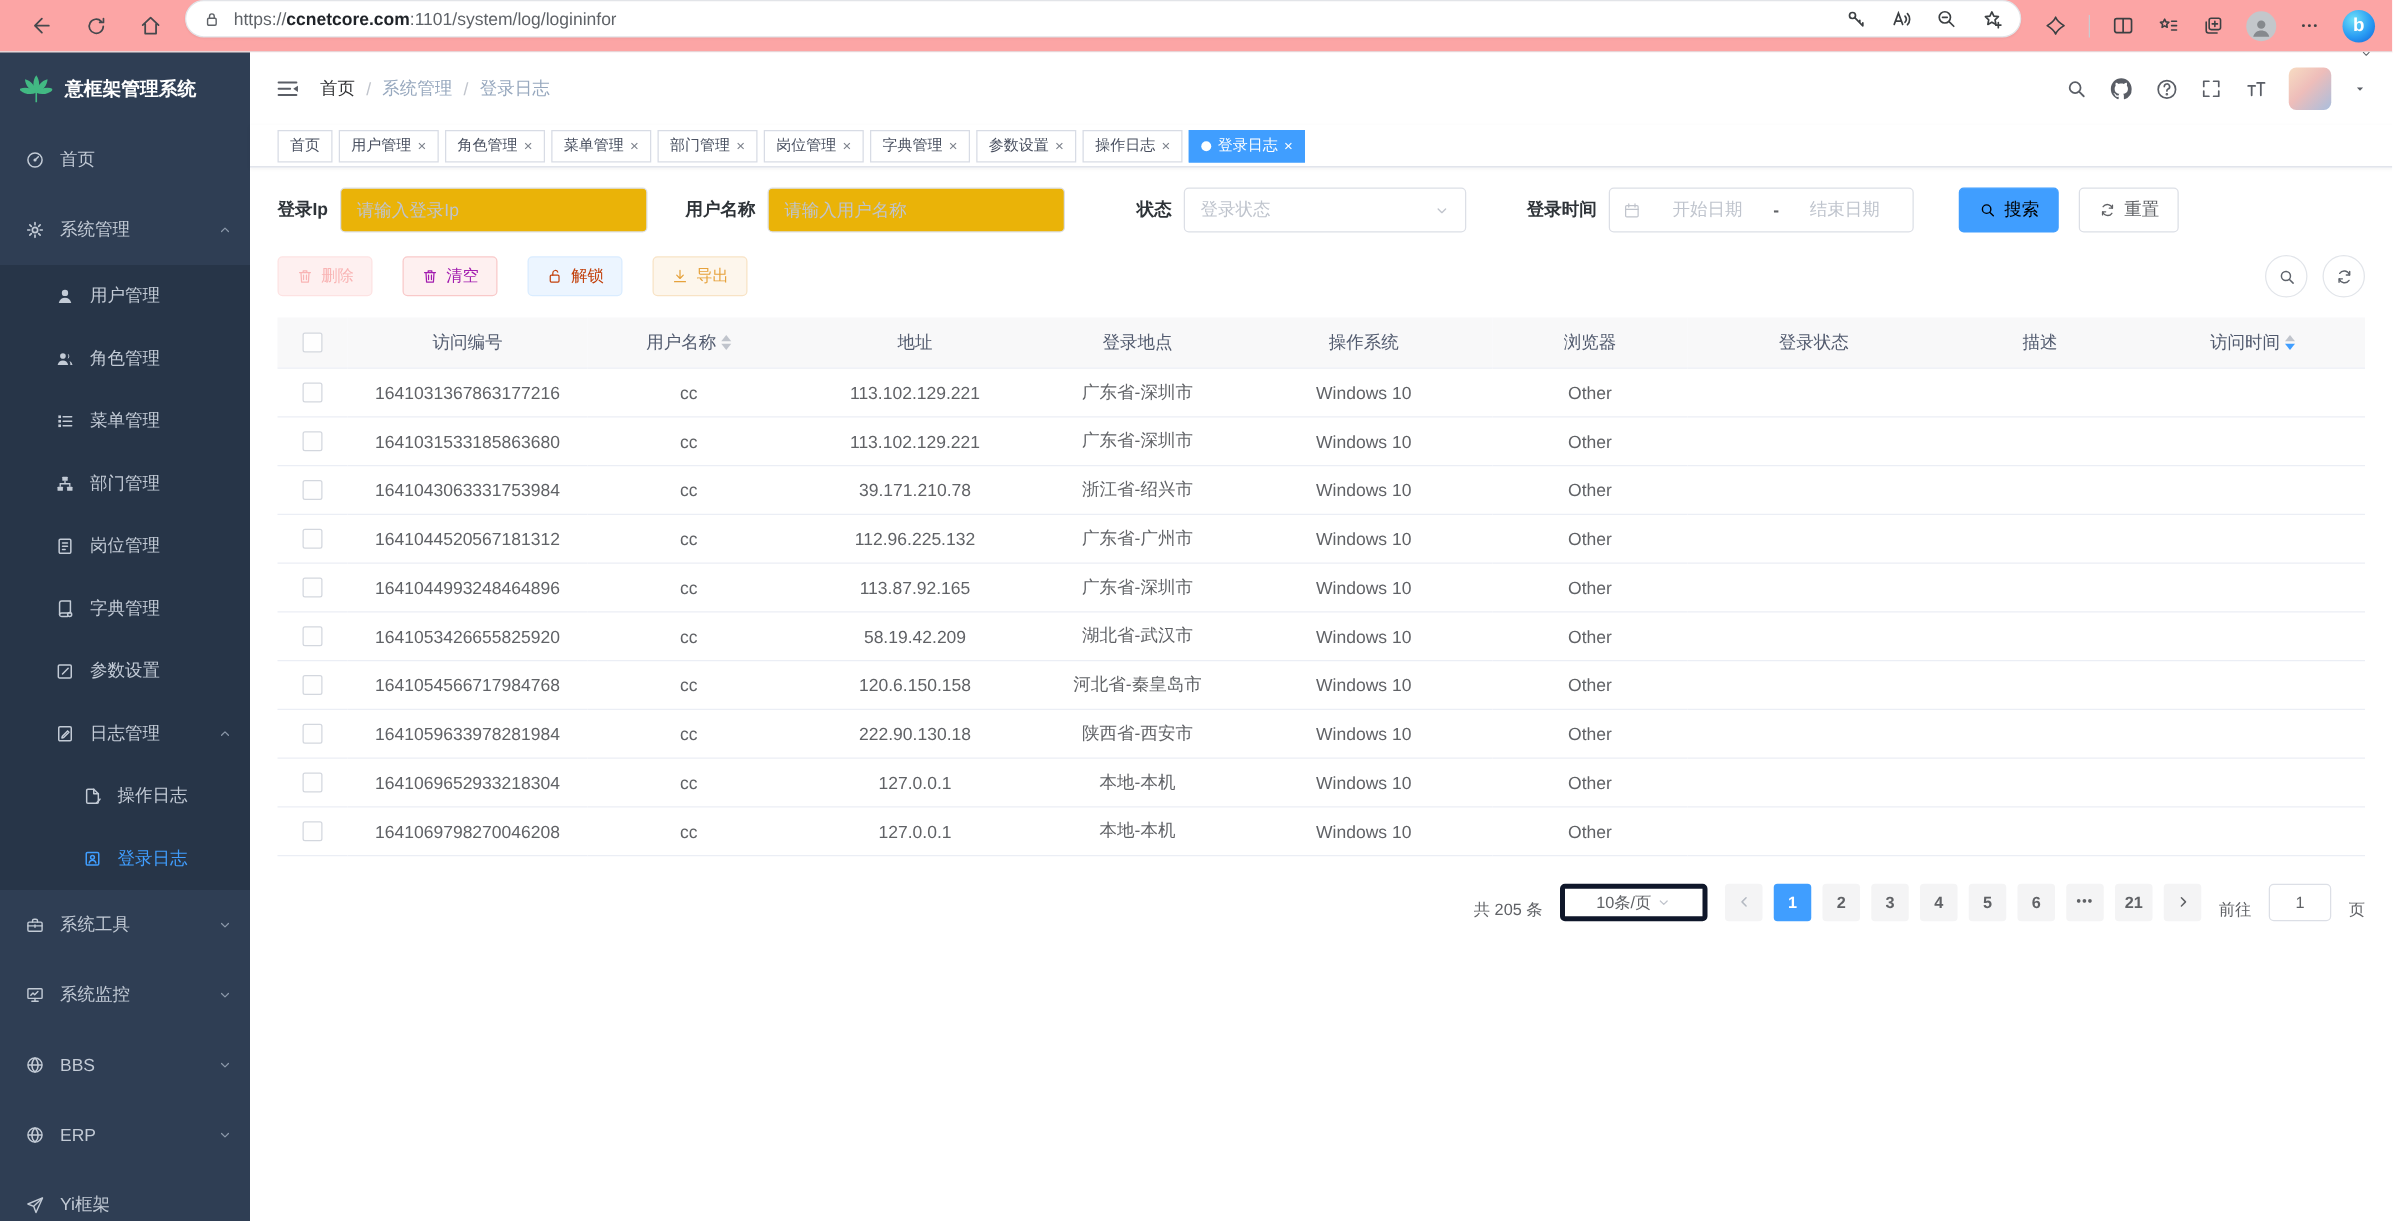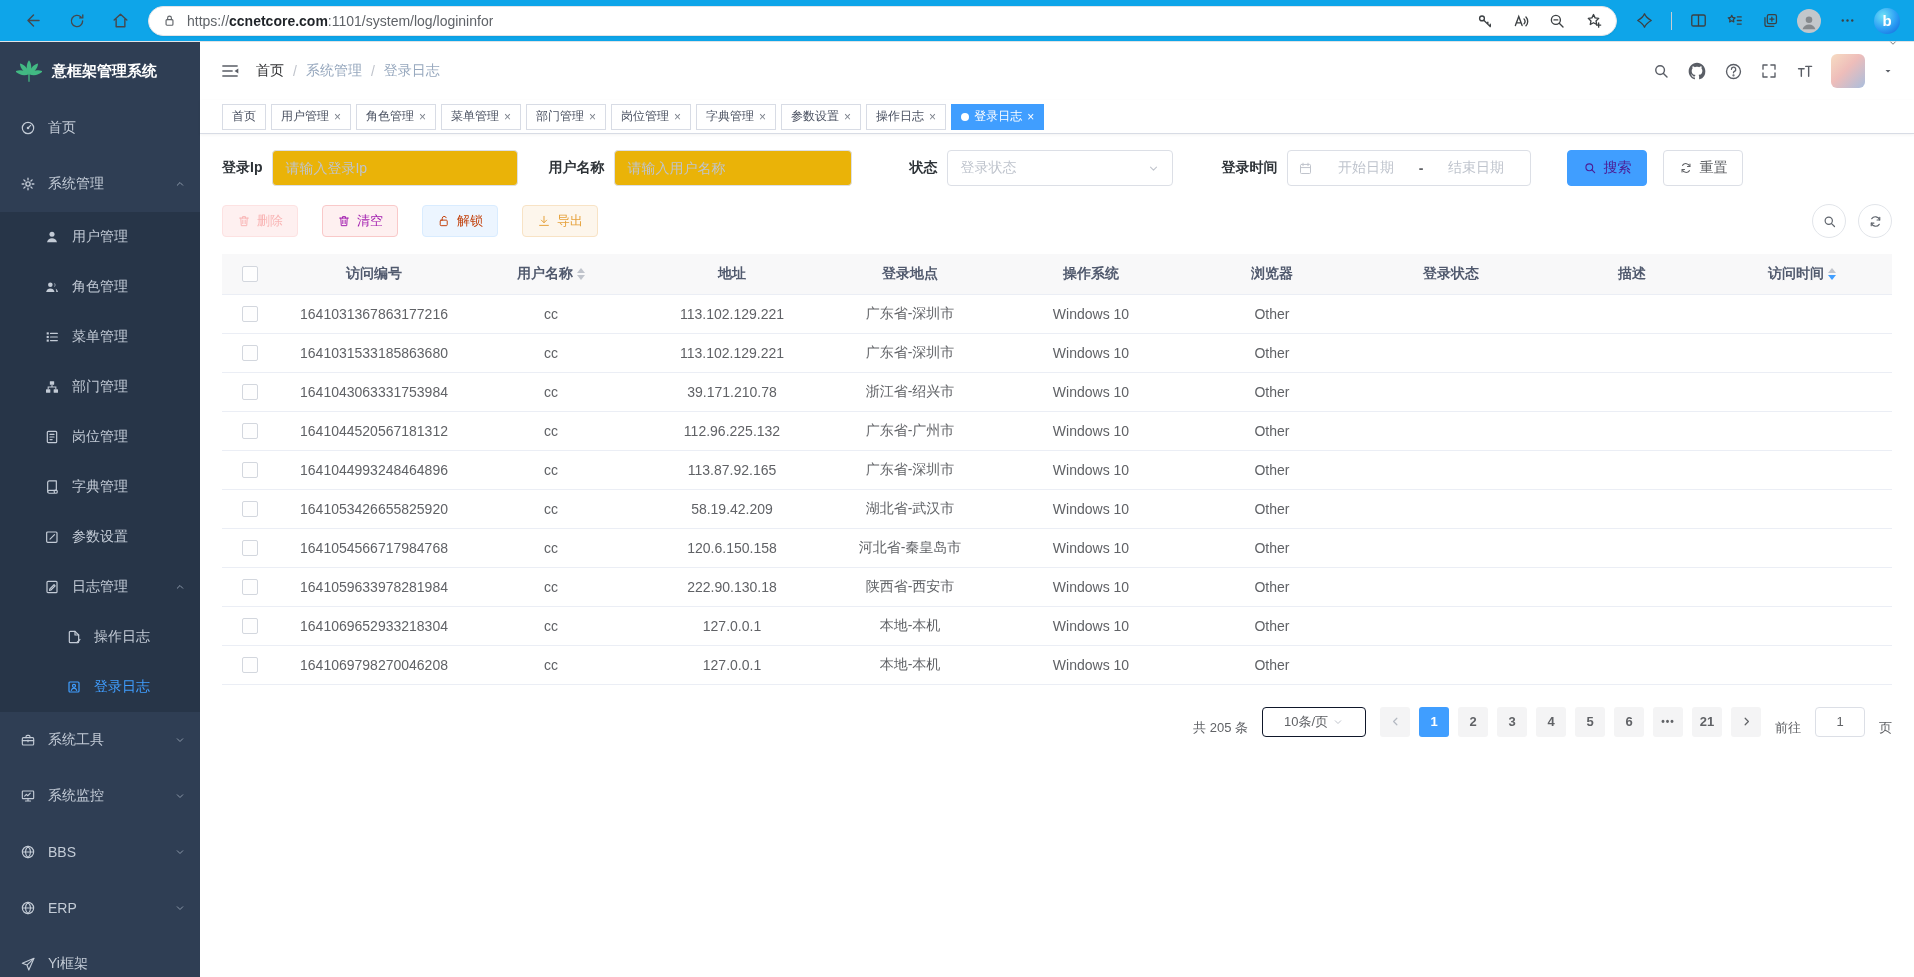--- a/index.html
+++ b/index.html
@@ -2,21 +2,21 @@
 <html><head>
 <meta charset="utf-8">
 <style>
   *{box-sizing:border-box;margin:0;padding:0}
   html,body{width:1914px;height:977px;overflow:hidden}
   body{font-family:"Liberation Sans","DejaVu Sans",sans-serif;background:#fff;color:#303133}
   .screen{width:1914px;height:977px;display:flex;flex-direction:column;overflow:hidden;background:#fff}
   svg.i{display:block}
 
   
-  .browser{height:42px;flex:none;background:#0ea5e9;border-bottom:1px solid #e1e3e6;display:flex;align-items:center;padding:0 14px}
+  .browser{height:42px;flex:none;background:#fca5a5;border-bottom:1px solid #e1e3e6;display:flex;padding:0 14px}
   .bnav{display:flex;align-items:center;gap:25px;margin-left:10px;color:#45484d}
   .omnibox{flex:1;height:30px;margin:0 18px;background:#fff;border:1px solid #e2e4e8;border-radius:15px;box-shadow:0 1px 2px rgba(0,0,0,.05);display:flex;align-items:center;padding:0 13px;gap:10px;min-width:0;color:#5f6368}
   .url{font-size:14px;white-space:nowrap;overflow:hidden;color:#5f6368}
   .url b{color:#1f2328;font-weight:700}
   .omni-icons{margin-left:auto;display:flex;align-items:center;gap:18px;color:#3c4043}
   .btools{display:flex;align-items:center;gap:17px;color:#3c4043}
   .bdivider{width:1px;height:18px;background:#c9ccd1}
   .bavatar{width:24px;height:24px;border-radius:50%;background:#c3c7cb;overflow:hidden;display:flex;align-items:flex-end;justify-content:center}
   .bing{width:26px;height:26px;border-radius:50%;background:radial-gradient(circle at 35% 30%,#6ee0f7,#2a9df4 55%,#1161d8);color:#fff;font-weight:700;font-size:15px;display:flex;align-items:center;justify-content:center;position:relative}
   .bing-caret{position:absolute;right:2px;top:30px;color:#5f6368}
@@ -58,47 +58,47 @@
   .sinput{height:36px;border:1px solid #dcdfe6;border-radius:4px;padding:0 12px;font-size:14px;color:#606266;background:#eab308;outline:none}
   .sinput::placeholder{color:#bfc4cd}
   .w-ip{width:246px;margin-right:30px}
   .w-user{width:238px;margin-right:57px}
   .select{width:226px;height:36px;border:1px solid #dcdfe6;border-radius:4px;display:flex;align-items:center;padding:0 12px;color:#bfc4cd;font-size:14px;background:#fff;margin-right:48px}
   .select .chev{margin-left:auto;color:#c0c4cc}
   .daterange{width:244px;height:36px;border:1px solid #dcdfe6;border-radius:4px;display:flex;align-items:center;padding:0 10px;gap:8px;background:#fff;font-size:14px;margin-right:36px;color:#c0c4cc}
   .daterange .dph{flex:1;text-align:center;color:#bfc4cd}
   .daterange .dsep{color:#606266;font-weight:700}
   .btn{height:36px;border-radius:4px;display:inline-flex;align-items:center;justify-content:center;gap:6px;padding:0 15px;font-size:14px;border:1px solid transparent;cursor:pointer;background:#fff}
-  .btn-primary{background:#409eff;border-color:#409eff;color:#4c1d95;margin-right:16px}
+  .btn-primary{background:#409eff;border-color:#409eff;color:#000000;margin-right:16px}
   .btn-plain{border-color:#dcdfe6;color:#606266}
 
   
   .trow{display:flex;align-items:center;margin-top:18px}
   .abtn{height:32px;border-radius:4px;display:inline-flex;align-items:center;gap:6px;padding:0 14px;font-size:13px;border:1px solid;cursor:pointer;margin-right:24px}
   .b-del{background:#fef0f0;border-color:#fde2e2;color:#f9b4b4}
   .b-clear{background:#fef0f0;border-color:#f9c9c9;color:#a21caf}
   .b-unlock{background:#ecf5ff;border-color:#d9ecff;color:#c2410c}
   .b-export{background:#fdf6ec;border-color:#f8e3c5;color:#e6a23c;margin-right:0}
   .circles{margin-left:auto;display:flex;gap:12px}
   .cbtn{width:34px;height:34px;border-radius:50%;border:1px solid #e2e5ea;background:#fff;color:#5f646c;display:flex;align-items:center;justify-content:center;cursor:pointer}
 
   
   table{width:100%;border-collapse:collapse;table-layout:fixed;font-size:14px;margin-top:16px}
-  th{background:#f8f8f9;height:40px;font-weight:700;color:#515a6e;border-bottom:1px solid #ebeef5;text-align:center}
+  th{background:#f8f8f9;height:40px;font-weight:400;color:#515a6e;border-bottom:1px solid #ebeef5;text-align:center}
   td{height:39px;border-bottom:1px solid #ebeef5;color:#606266;text-align:center;white-space:nowrap;overflow:hidden}
   .cb{display:inline-block;width:16px;height:16px;border:1px solid #d3d7de;border-radius:2px;background:#fefefe;vertical-align:middle;cursor:pointer}
   .thflex{display:inline-flex;align-items:center;gap:4px}
   .sort{display:inline-flex;flex-direction:column;align-items:center}
   .sort .u{width:0;height:0;border:4px solid transparent;border-bottom:5px solid #c0c4cc;margin-bottom:2px}
   .sort .d{width:0;height:0;border:4px solid transparent;border-top:5px solid #c0c4cc}
   .sort.desc .d{border-top-color:#409eff}
 
   
   .pag{margin-top:22px;display:flex;justify-content:flex-end;align-items:flex-end;gap:14px;font-size:13px;color:#606266;padding-bottom:24px}
-  .psel{width:104px;height:30px;border:1px solid #0f172a;border-radius:4px;display:flex;align-items:center;justify-content:center;gap:4px;background:#fff;cursor:pointer}
+  .psel{width:118px;height:30px;border:4px solid #0f172a;border-radius:4px;display:flex;align-items:center;justify-content:center;gap:4px;background:#fff;cursor:pointer}
   .psel .chev{color:#c0c4cc}
   .pager{display:flex;align-items:center;gap:9px}
   .pg{min-width:30px;height:30px;border-radius:3px;background:#f4f4f5;display:flex;align-items:center;justify-content:center;font-weight:600;color:#606266;padding:0 4px;cursor:pointer}
   .pg.active{background:#409eff;color:#fff}
   .pg.prev{color:#b4b9c2}
   .goto-input{width:50px;height:30px;border:1px solid #dcdfe6;border-radius:4px;text-align:center;font-size:13px;color:#606266;outline:none}
 </style>
 </head>
 <body>
 

